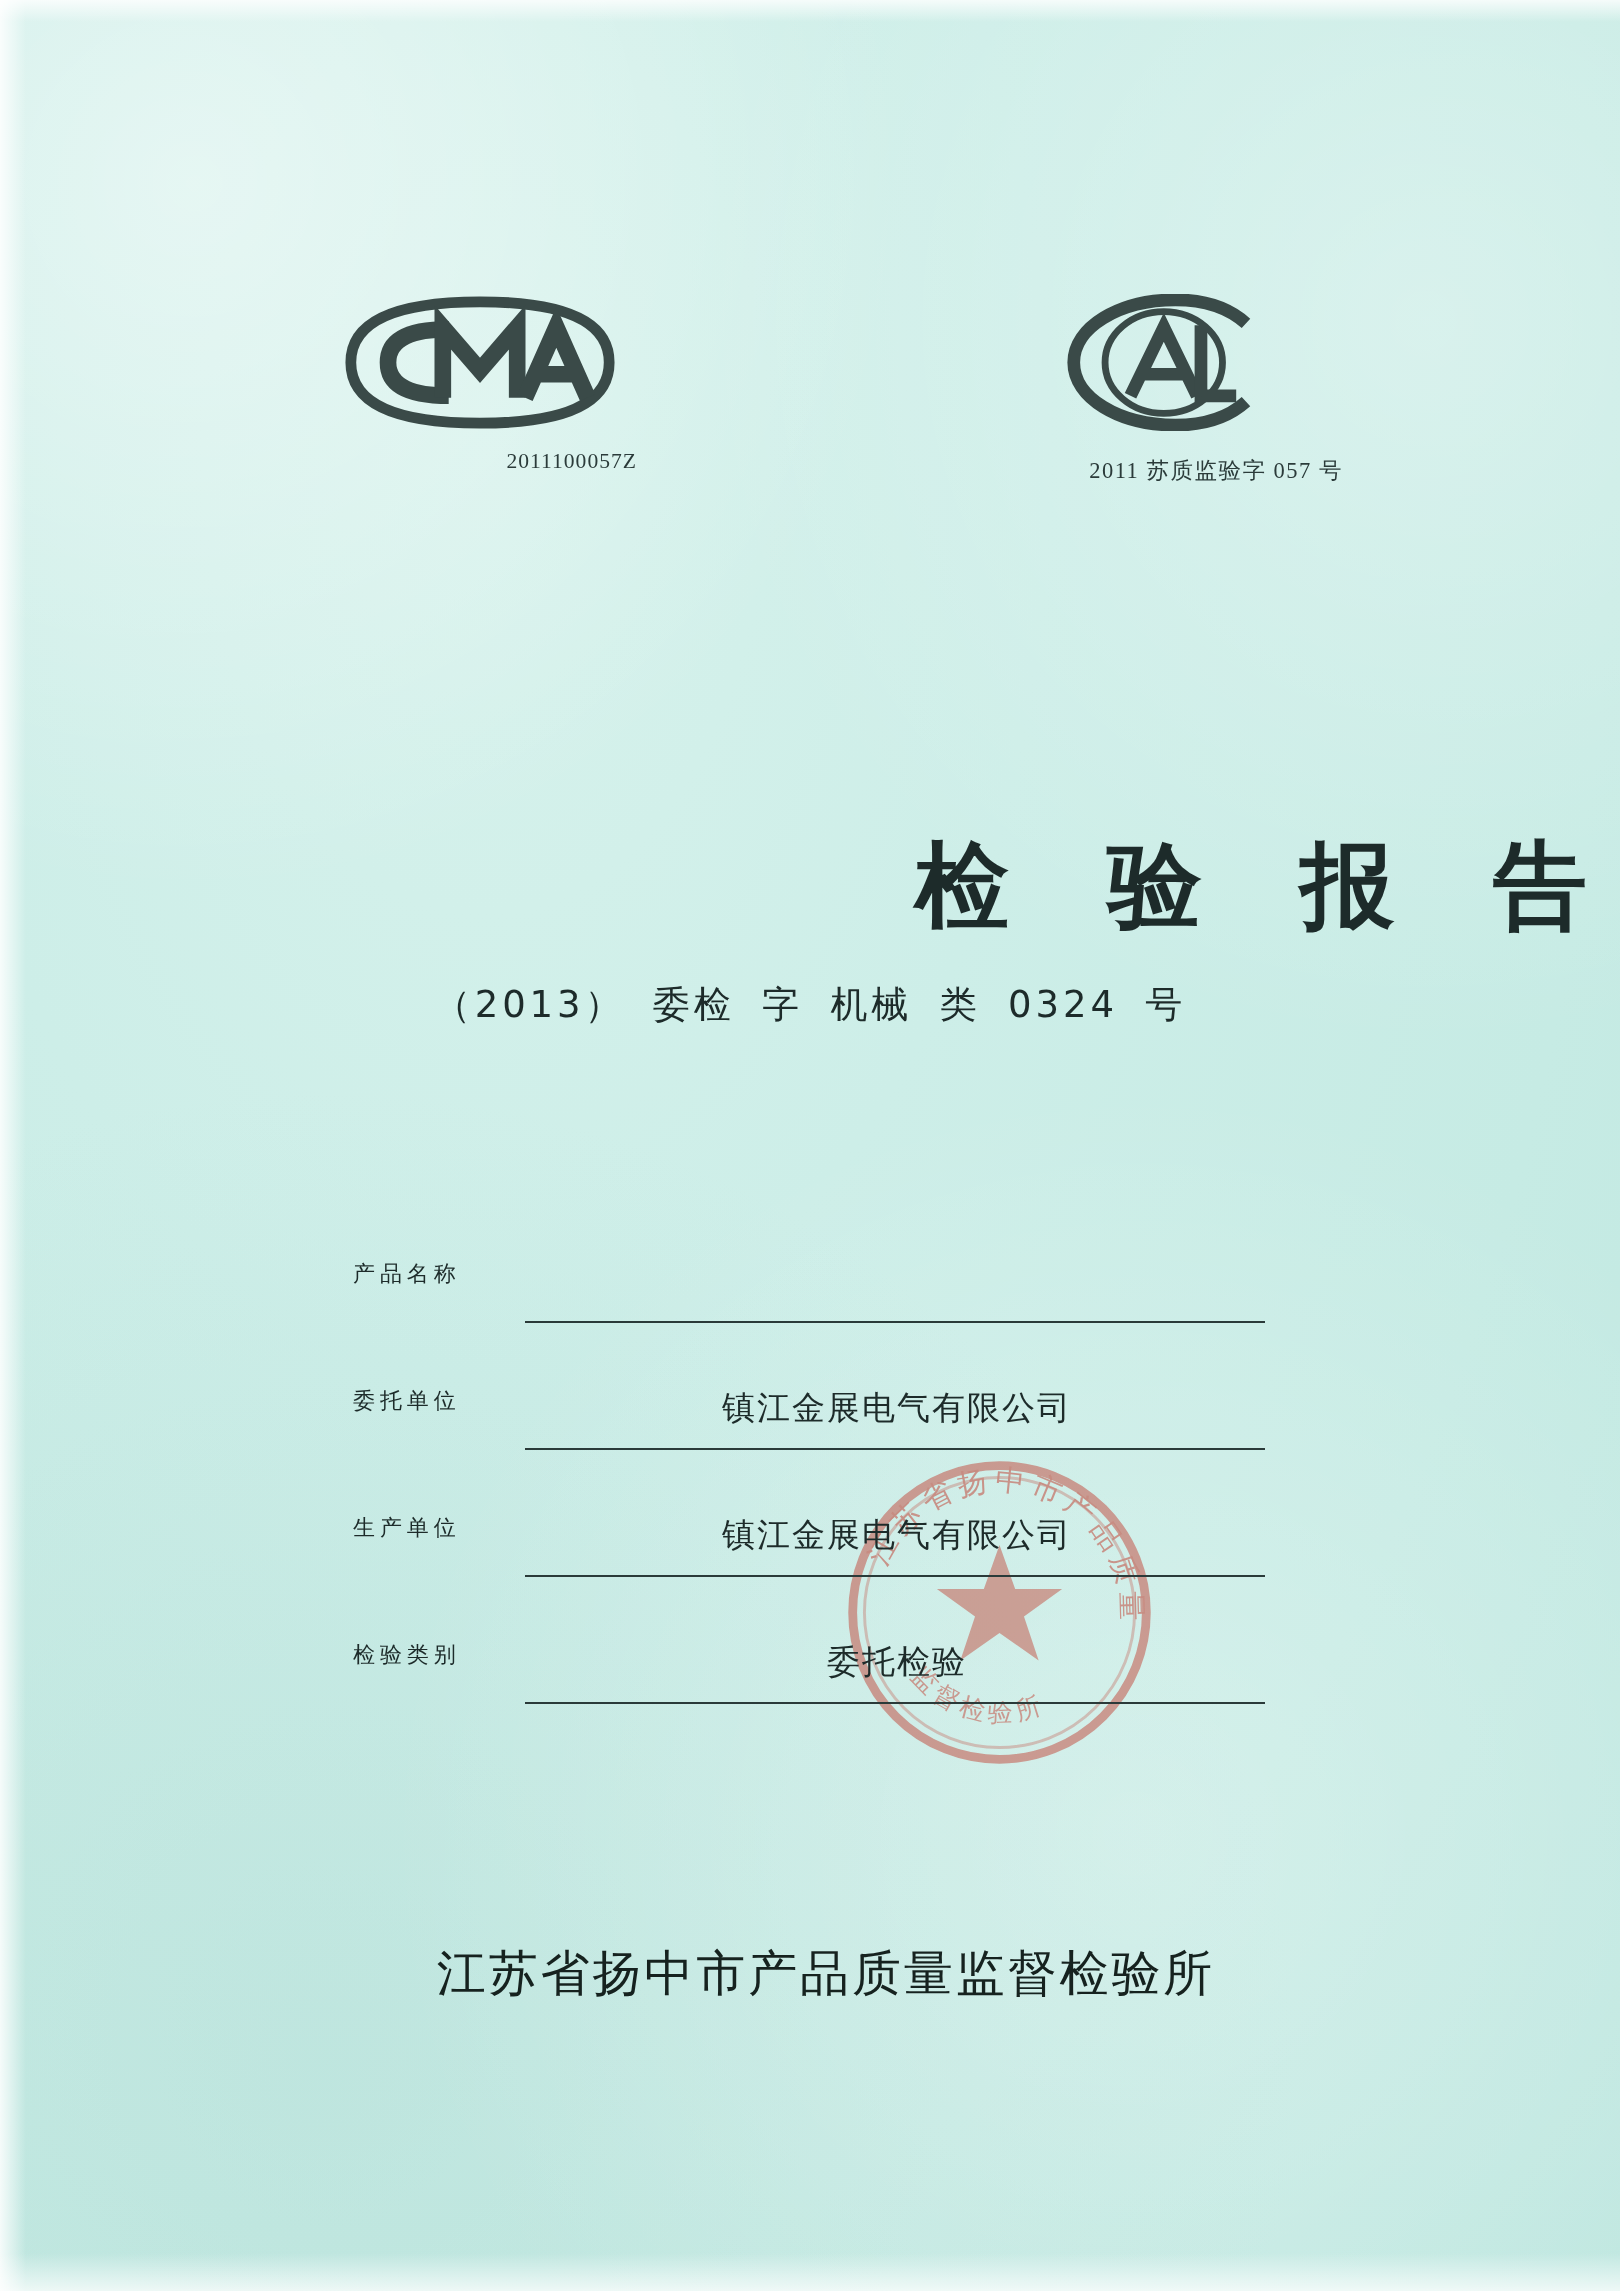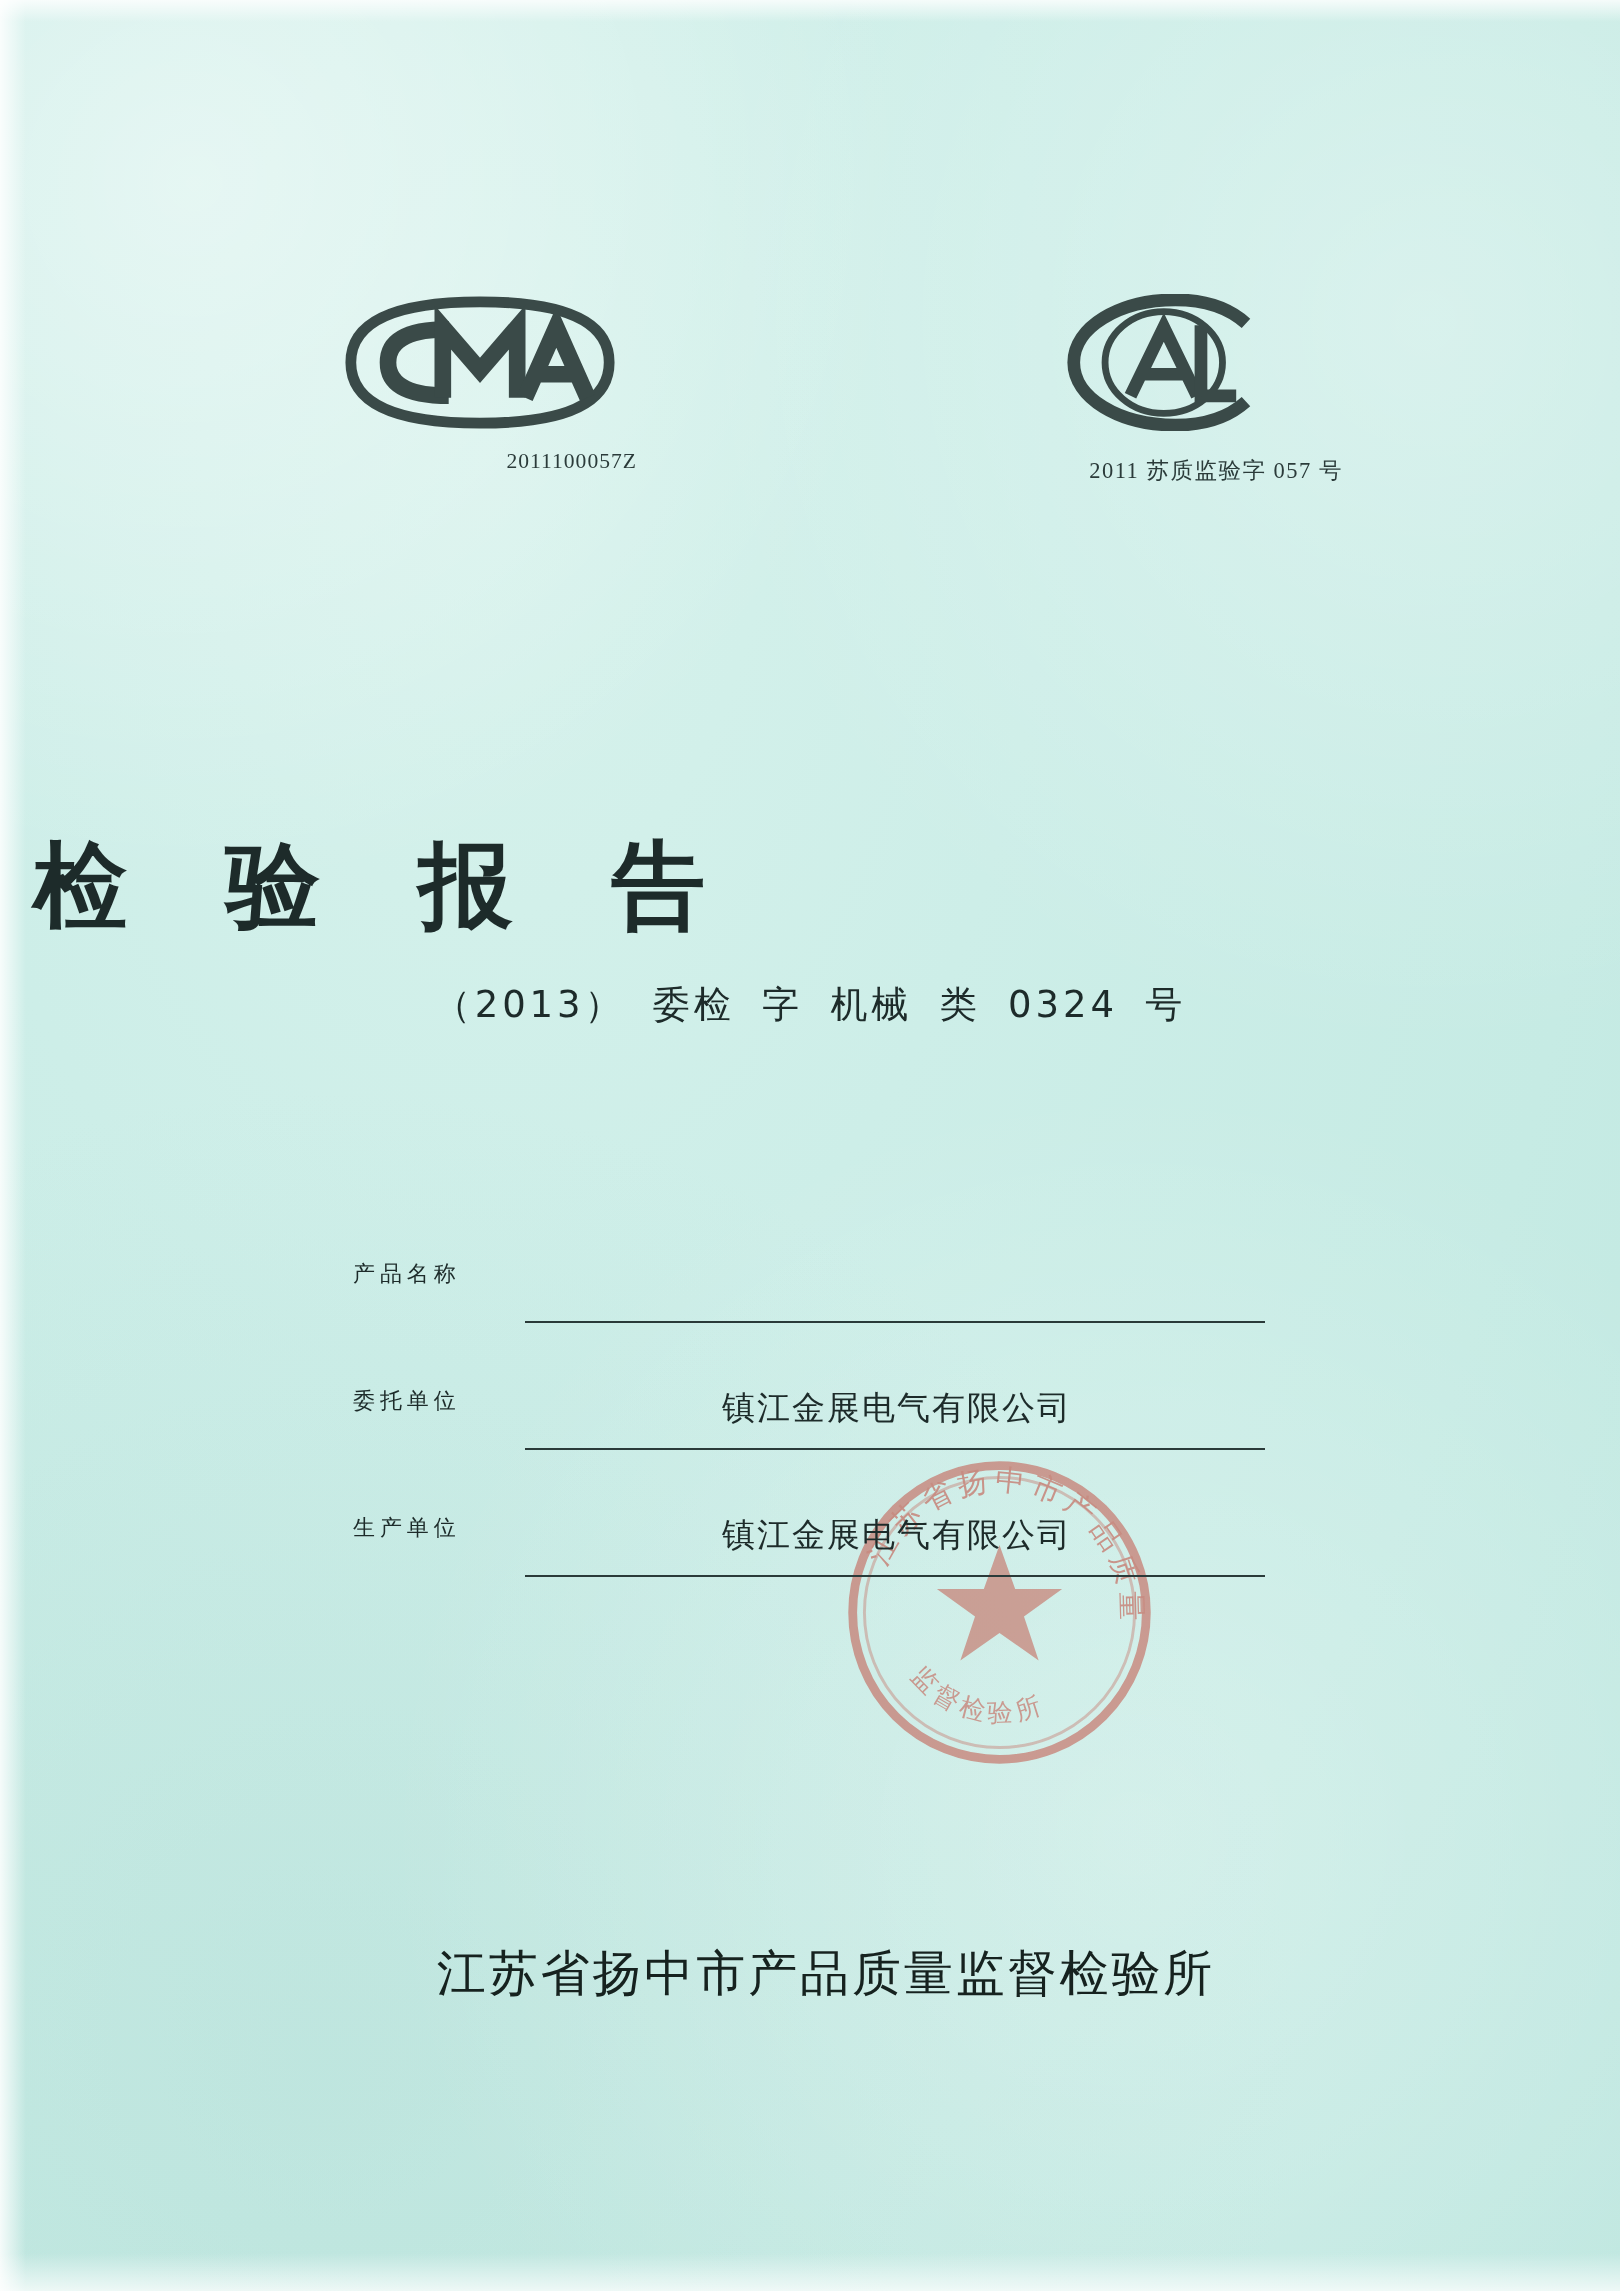--- a/index.html
+++ b/index.html
@@ -84,21 +84,21 @@
     letter-spacing: 1.5px;
     margin-top: 24px;
   }
 
   
   .title {
     position: absolute;
     top: 823px;
     left: 0;
     width: 100%;
-    text-align: left;
+    text-align: right;
     font-size: 94px;
     font-weight: bold;
     letter-spacing: 33px;
     text-indent: 33px;
     color: #1d2b2a;
     font-family: "DejaVu Sans", "Liberation Sans", sans-serif;
   }
   .subtitle {
     position: absolute;
     top: 980px;
@@ -254,17 +254,22 @@
       <div class="field-value">镇江金展电气有限公司</div>
       <div class="field-line"></div>
     </div>
 
     <div class="field-row">
       <div class="field-label">生产单位</div>
       <div class="field-value">镇江金展电气有限公司</div>
       <div class="field-line"></div>
     </div>
 
+    <div class="field-row">
+      <div class="field-label">检验类别</div>
+      <div class="field-value">委托检验</div>
+      <div class="field-line"></div>
+    </div>
   </div>
 
   <div class="issuer">江苏省扬中市产品质量监督检验所</div>
 </div>
 
 
 </body></html>

